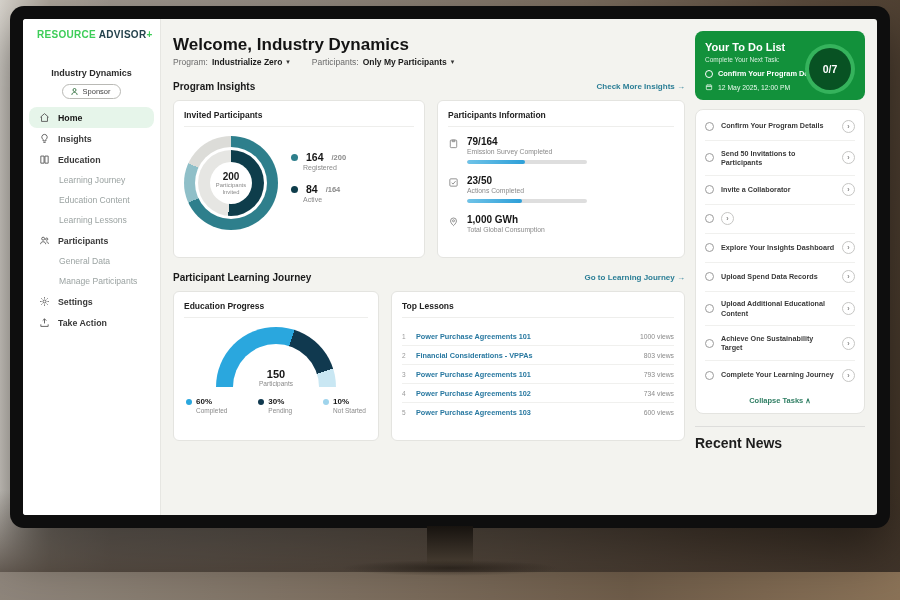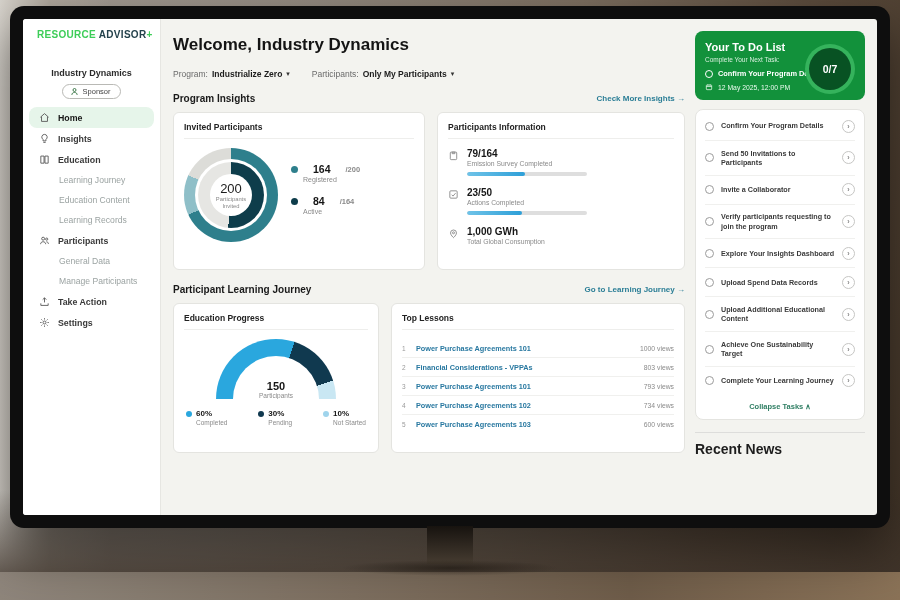--- a/index.html
+++ b/index.html
@@ -37,21 +37,21 @@
   .nav-item { display:flex; align-items:center; gap:8px; padding:5px 8px 5px 16px;
     font-size:8.8px; font-weight:600; color:#3a3a3a; }
   .nav-item .svgi { width:11px; height:11px; color:#5b5b5b; }
   .nav-item.active { background:#e6f5ea; border-radius:8px; margin:0 6px; padding-left:10px; color:#161616; }
   .nav-sub { display:block; padding:5px 8px 5px 36px; font-size:8.6px; color:#9ba3a2; font-weight:500; }
   .svgi { flex:none; }
   .svgi svg { display:block; width:100%; height:100%; }
 
   
   .main { flex:1; padding:10px 10px 0 12px; min-width:0; }
-  .page-title { font-size:17px; font-weight:bold; color:#141414; margin:6px 0 14px; }
+  .page-title { font-size:17px; font-weight:bold; color:#141414; margin:6px 0 2px; }
   .filters { display:flex; gap:22px; font-size:8.5px; align-items:center; }
   .filter { display:flex; gap:4px; align-items:center; cursor:default; }
   .flabel { color:#6b6b6b; }
   .fvalue { color:#1c1c1c; font-weight:bold; }
   .chev { font-size:7px; color:#333; }
   .section-row { display:flex; justify-content:space-between; align-items:center; margin-top:14px; }
   .section-title { font-size:10px; font-weight:bold; color:#1a1a1a; }
   .section-link { font-size:8px; font-weight:bold; color:#2b7e96; }
   .cards-row { display:flex; gap:12px; margin-top:8px; }
   .card { background:#fff; border:1px solid #e4e4e0; border-radius:6px; padding:9px 10px; }
@@ -60,24 +60,24 @@
   .card-invited { width:252px; height:158px; }
   .donut-wrap { display:flex; align-items:center; gap:13px; }
   .donut { position:relative; width:94px; height:94px; }
   .ring-outer { position:absolute; inset:0; border-radius:50%;
     background:conic-gradient(#2e7f8c 0 245deg, #8fbfc8 245deg 295deg, #dcdcd8 295deg 360deg); }
   .ring-gap { position:absolute; inset:11px; border-radius:50%; background:#fff; }
   .ring-inner { position:absolute; inset:14px; border-radius:50%;
     background:conic-gradient(#0e3d4b 0 185deg, #e6e6e3 185deg 360deg); }
   .hole { position:absolute; inset:26px; border-radius:50%; background:#fff;
     display:flex; flex-direction:column; align-items:center; justify-content:center; text-align:center; }
-  .hole .v { font-size:13px; font-weight:normal; color:#1c1c1c; }
+  .hole .v { font-size:10px; font-weight:bold; color:#1c1c1c; }
   .hole .l { font-size:5.8px; color:#8a8a8a; line-height:1.2; }
   .legend-item { margin-bottom:12px; }
-  .legend-top { display:flex; align-items:center; gap:15px; }
+  .legend-top { display:flex; align-items:center; gap:8px; }
   .dot { width:7px; height:7px; border-radius:50%; flex:none; }
   .dot-teal { background:#2e7f8c; }
   .dot-navy { background:#0e3d4b; }
   .legend-top .v { font-size:10.5px; font-weight:bold; color:#161616; }
   .legend-top .t { font-size:7.5px; color:#8a8a8a; font-weight:bold; }
   .legend-sub { font-size:7px; color:#8a8a8a; margin-left:12px; margin-top:1px; }
 
   .card-info { flex:1; height:158px; }
   .info-row { display:flex; gap:8px; margin-bottom:11px; }
   .info-row .svgi { width:11px; height:11px; color:#8a8a8a; margin-top:2px; }
@@ -181,50 +181,50 @@
           <div class="nav-item">
             <span class="svgi">
                 <svg viewBox="0 0 24 24" fill="none" stroke="currentColor" stroke-width="2">
                   <path d="M4 4.5h7V20H4zM13 4.5h7V20h-7z"></path>
                 </svg>
               </span>
             <span>Education</span>
           </div>
           <span class="nav-sub">Learning Journey</span>
           <span class="nav-sub">Education Content</span>
-          <span class="nav-sub">Learning Records</span>
+          <span class="nav-sub">Learning Lessons</span>
           <div class="nav-item">
             <span class="svgi">
                 <svg viewBox="0 0 24 24" fill="none" stroke="currentColor" stroke-width="2">
                   <circle cx="9" cy="8" r="3.2"></circle>
                   <path d="M3.5 20c0-3.2 2.3-5.3 5.5-5.3s5.5 2.1 5.5 5.3"></path>
                   <circle cx="16.8" cy="9" r="2.4"></circle>
                   <path d="M16 14.8c2.8 0 4.5 1.9 4.5 4.6"></path>
                 </svg>
               </span>
             <span>Participants</span>
           </div>
           <span class="nav-sub">General Data</span>
           <span class="nav-sub">Manage Participants</span>
           <div class="nav-item">
             <span class="svgi">
                 <svg viewBox="0 0 24 24" fill="none" stroke="currentColor" stroke-width="2">
-                  <path d="M12 14V4M8 8l4-4 4 4M4 16v4.5h16V16"></path>
-                </svg>
-              </span>
-            <span>Take Action</span>
-          </div>
-          <div class="nav-item">
-            <span class="svgi">
-                <svg viewBox="0 0 24 24" fill="none" stroke="currentColor" stroke-width="2">
                   <circle cx="12" cy="12" r="3.2"></circle>
                   <path d="M12 2.5v3M12 18.5v3M2.5 12h3M18.5 12h3M5.2 5.2l2.1 2.1M16.7 16.7l2.1 2.1M18.8 5.2l-2.1 2.1M7.3 16.7l-2.1 2.1"></path>
                 </svg>
               </span>
             <span>Settings</span>
+          </div>
+          <div class="nav-item">
+            <span class="svgi">
+                <svg viewBox="0 0 24 24" fill="none" stroke="currentColor" stroke-width="2">
+                  <path d="M12 14V4M8 8l4-4 4 4M4 16v4.5h16V16"></path>
+                </svg>
+              </span>
+            <span>Take Action</span>
           </div>
         </nav>
       </aside>
 
       <main class="main">
         <h1 class="page-title">Welcome, Industry Dynamics</h1>
 
         <div class="filters">
           <div class="filter">
             <span class="flabel">Program:</span>
@@ -429,21 +429,20 @@
             <span class="task-label">Send 50 Invitations to Participants</span>
             <span class="chev-circle">›</span>
           </div>
           <div class="task-row">
             <span class="gcheck"></span>
             <span class="task-label">Invite a Collaborator</span>
             <span class="chev-circle">›</span>
           </div>
           <div class="task-row">
             <span class="gcheck"></span>
-            <span class="task-label">Verify participants requesting to join the program</span>
             <span class="chev-circle">›</span>
           </div>
           <div class="task-row">
             <span class="gcheck"></span>
             <span class="task-label">Explore Your Insights Dashboard</span>
             <span class="chev-circle">›</span>
           </div>
           <div class="task-row">
             <span class="gcheck"></span>
             <span class="task-label">Upload Spend Data Records</span>

